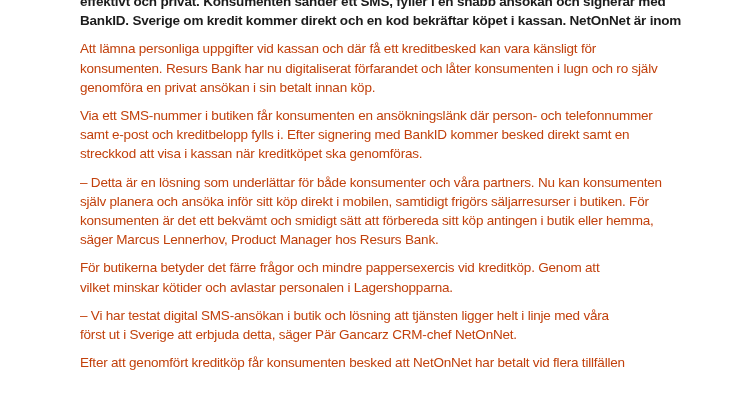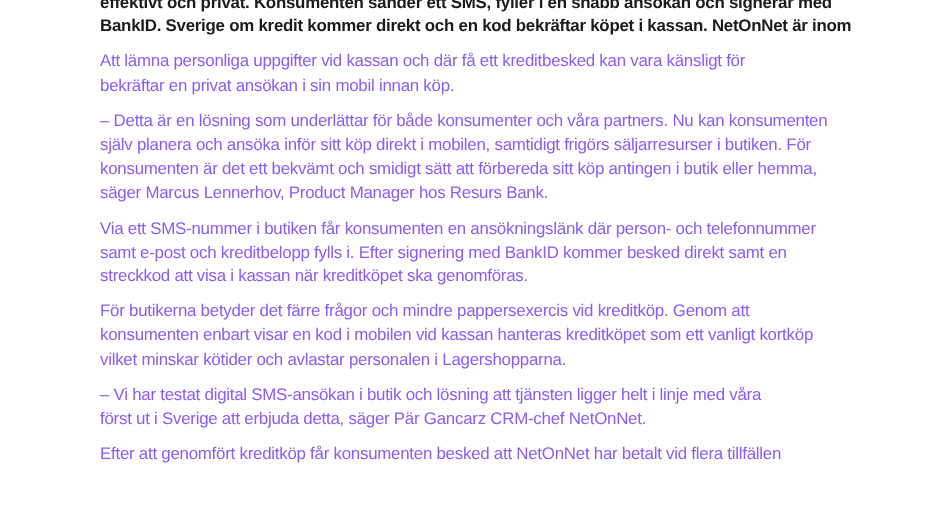--- a/index.html
+++ b/index.html
@@ -26,21 +26,21 @@
     left: 80px;
     top: -8px;
     width: 640px;
   }
   .para {
     margin: 0 0 9px 0;
     padding: 0;
     font-size: 13.5px;
     line-height: 19.2px;
     letter-spacing: -0.2px;
-    color: #8b5cf6;
+    color: #c2410c;
   }
   .para.lead {
     font-weight: 700;
     color: #1c1c1c;
   }
   .line {
     display: block;
     white-space: nowrap;
   }
 </style>
@@ -48,36 +48,36 @@
 <body>
 
 <div class="page">
   <div class="content" id="document-body">
       <p class="para lead">
         <span class="line">effektivt och privat. Konsumenten sänder ett SMS, fyller i en snabb ansökan och signerar med</span>
         <span class="line">BankID. Sverige om kredit kommer direkt och en kod bekräftar köpet i kassan. NetOnNet är inom</span>
       </p>
       <p class="para body">
         <span class="line">Att lämna personliga uppgifter vid kassan och där få ett kreditbesked kan vara känsligt för</span>
-        <span class="line">bekräftar en privat ansökan i sin mobil innan köp.</span>
+        <span class="line">konsumenten. Resurs Bank har nu digitaliserat förfarandet och låter konsumenten i lugn och ro själv</span>
+        <span class="line">genomföra en privat ansökan i sin betalt innan köp.</span>
+      </p>
+      <p class="para body">
+        <span class="line">Via ett SMS-nummer i butiken får konsumenten en ansökningslänk där person- och telefonnummer</span>
+        <span class="line">samt e-post och kreditbelopp fylls i. Efter signering med BankID kommer besked direkt samt en</span>
+        <span class="line">streckkod att visa i kassan när kreditköpet ska genomföras.</span>
       </p>
       <p class="para body">
         <span class="line">– Detta är en lösning som underlättar för både konsumenter och våra partners. Nu kan konsumenten</span>
         <span class="line">själv planera och ansöka inför sitt köp direkt i mobilen, samtidigt frigörs säljarresurser i butiken. För</span>
         <span class="line">konsumenten är det ett bekvämt och smidigt sätt att förbereda sitt köp antingen i butik eller hemma,</span>
         <span class="line">säger Marcus Lennerhov, Product Manager hos Resurs Bank.</span>
       </p>
       <p class="para body">
-        <span class="line">Via ett SMS-nummer i butiken får konsumenten en ansökningslänk där person- och telefonnummer</span>
-        <span class="line">samt e-post och kreditbelopp fylls i. Efter signering med BankID kommer besked direkt samt en</span>
-        <span class="line">streckkod att visa i kassan när kreditköpet ska genomföras.</span>
-      </p>
-      <p class="para body">
         <span class="line">För butikerna betyder det färre frågor och mindre pappersexercis vid kreditköp. Genom att</span>
-        <span class="line">konsumenten enbart visar en kod i mobilen vid kassan hanteras kreditköpet som ett vanligt kortköp</span>
         <span class="line">vilket minskar kötider och avlastar personalen i Lagershopparna.</span>
       </p>
       <p class="para body">
         <span class="line">– Vi har testat digital SMS-ansökan i butik och lösning att tjänsten ligger helt i linje med våra</span>
         <span class="line">först ut i Sverige att erbjuda detta, säger Pär Gancarz CRM-chef NetOnNet.</span>
       </p>
       <p class="para body">
         <span class="line">Efter att genomfört kreditköp får konsumenten besked att NetOnNet har betalt vid flera tillfällen</span>
       </p>
     </div>

